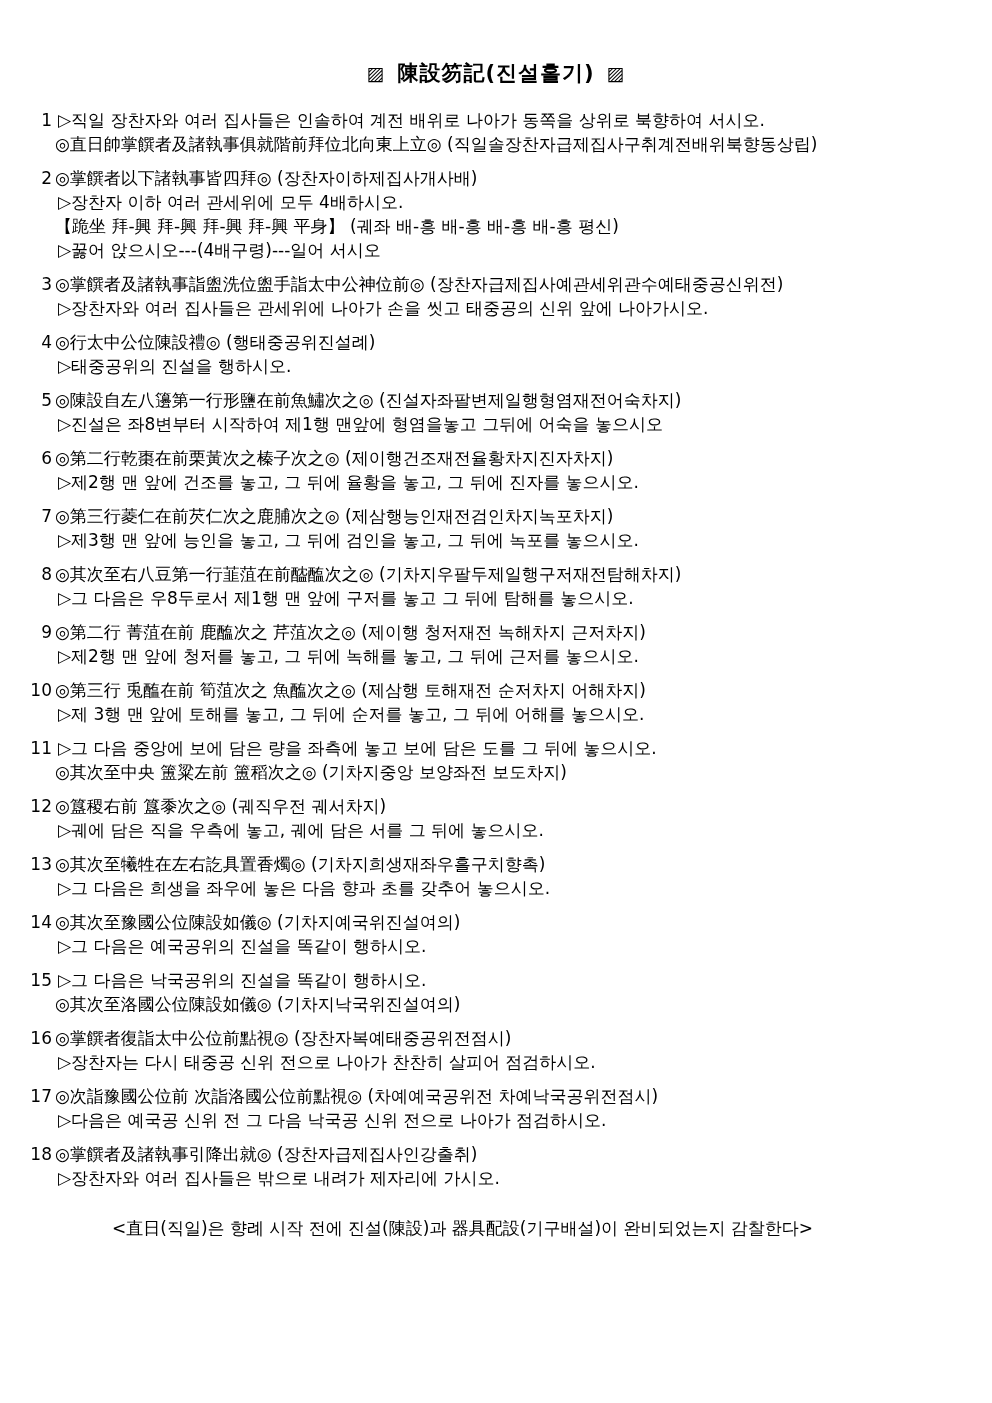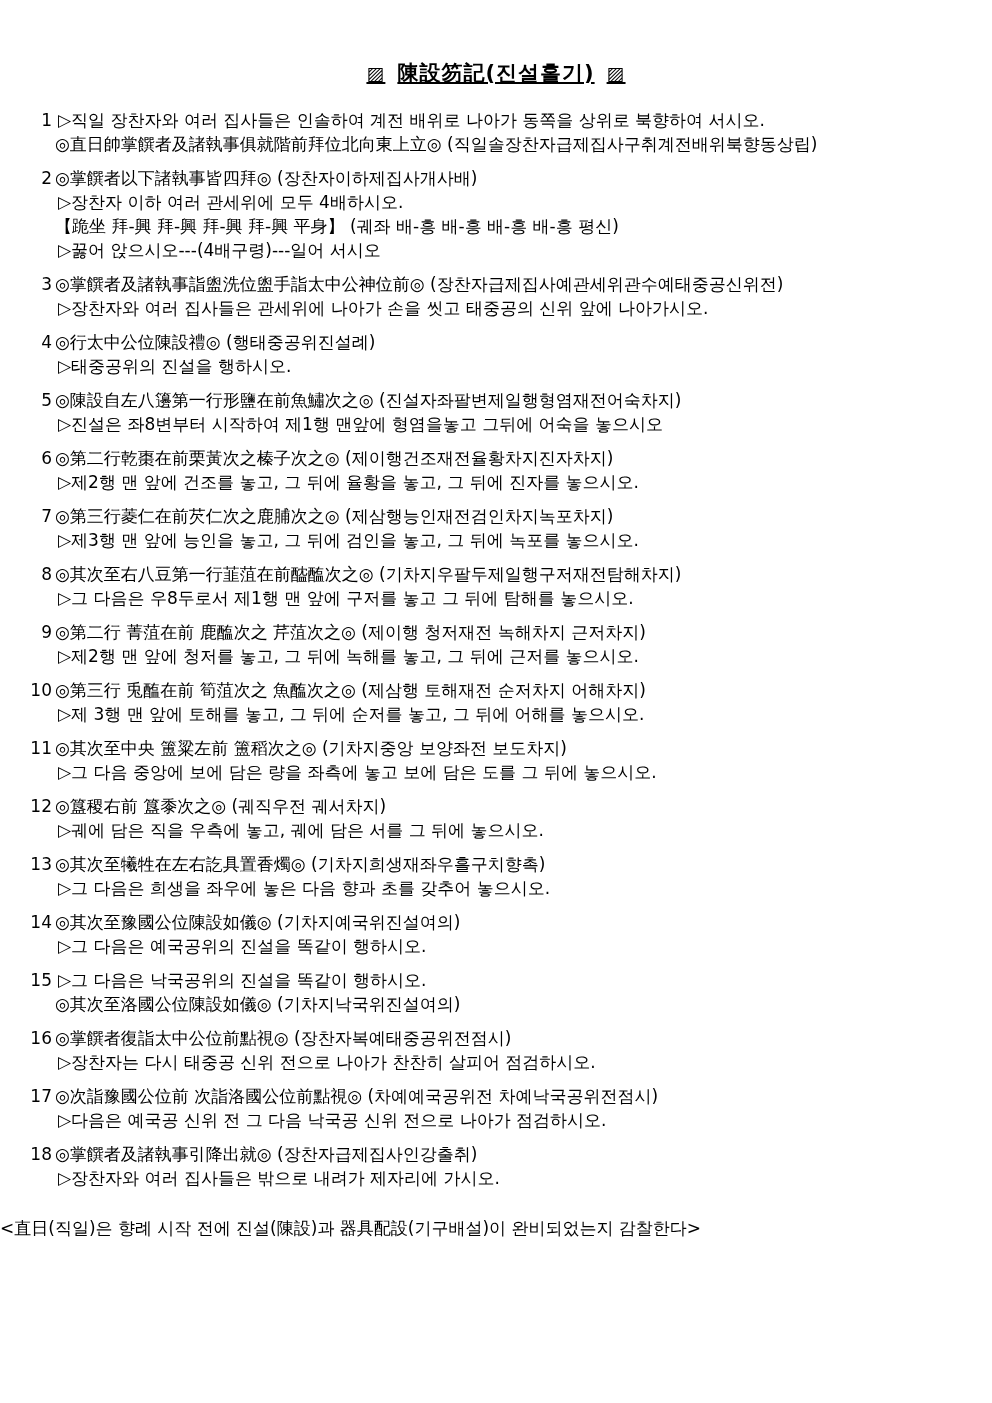--- a/index.html
+++ b/index.html
@@ -20,21 +20,20 @@
     width: 992px;
     box-sizing: border-box;
   }
   .title {
     text-align: center;
     font-size: 21px;
     font-weight: bold;
     margin: 0 0 22px 0;
     letter-spacing: 1px;
     line-height: 26px;
-    text-decoration: underline;
   }
   .title .decor {
     font-weight: normal;
     margin: 0 12px;
     font-size: 19px;
   }
   .item {
     position: relative;
     padding-left: 55px;
     margin-bottom: 10px;
@@ -46,22 +45,24 @@
     left: 0;
     top: 0;
     width: 52px;
     text-align: right;
   }
   .line.sub {
     margin-left: 3px;
   }
   .footer {
     margin-top: 26px;
+    padding-left: 75px;
     line-height: 24px;
     white-space: nowrap;
+    margin-left: 37px;
   }
 </style>
 </head>
 <body>
 
 <div class="page">
 
   <h1 class="title"><span class="decor">▨</span><span>陳設笏記(진설홀기)</span><span class="decor">▨</span></h1>
 
   <div class="item">
@@ -121,22 +122,22 @@
   </div>
 
   <div class="item">
     <span class="num">10</span>
     <div class="line main">◎第三行 兎醢在前 筍菹次之 魚醢次之◎ (제삼행 토해재전 순저차지 어해차지)</div>
     <div class="line sub">▷제 3행 맨 앞에 토해를 놓고, 그 뒤에 순저를 놓고, 그 뒤에 어해를 놓으시오.</div>
   </div>
 
   <div class="item">
     <span class="num">11</span>
+    <div class="line sub">▷그 다음 중앙에 보에 담은 량을 좌측에 놓고 보에 담은 도를 그 뒤에 놓으시오.</div>
     <div class="line main">◎其次至中央 簠粱左前 簠稻次之◎ (기차지중앙 보양좌전 보도차지)</div>
-    <div class="line sub">▷그 다음 중앙에 보에 담은 량을 좌측에 놓고 보에 담은 도를 그 뒤에 놓으시오.</div>
   </div>
 
   <div class="item">
     <span class="num">12</span>
     <div class="line main">◎簋稷右前 簋黍次之◎ (궤직우전 궤서차지)</div>
     <div class="line sub">▷궤에 담은 직을 우측에 놓고, 궤에 담은 서를 그 뒤에 놓으시오.</div>
   </div>
 
   <div class="item">
     <span class="num">13</span>

